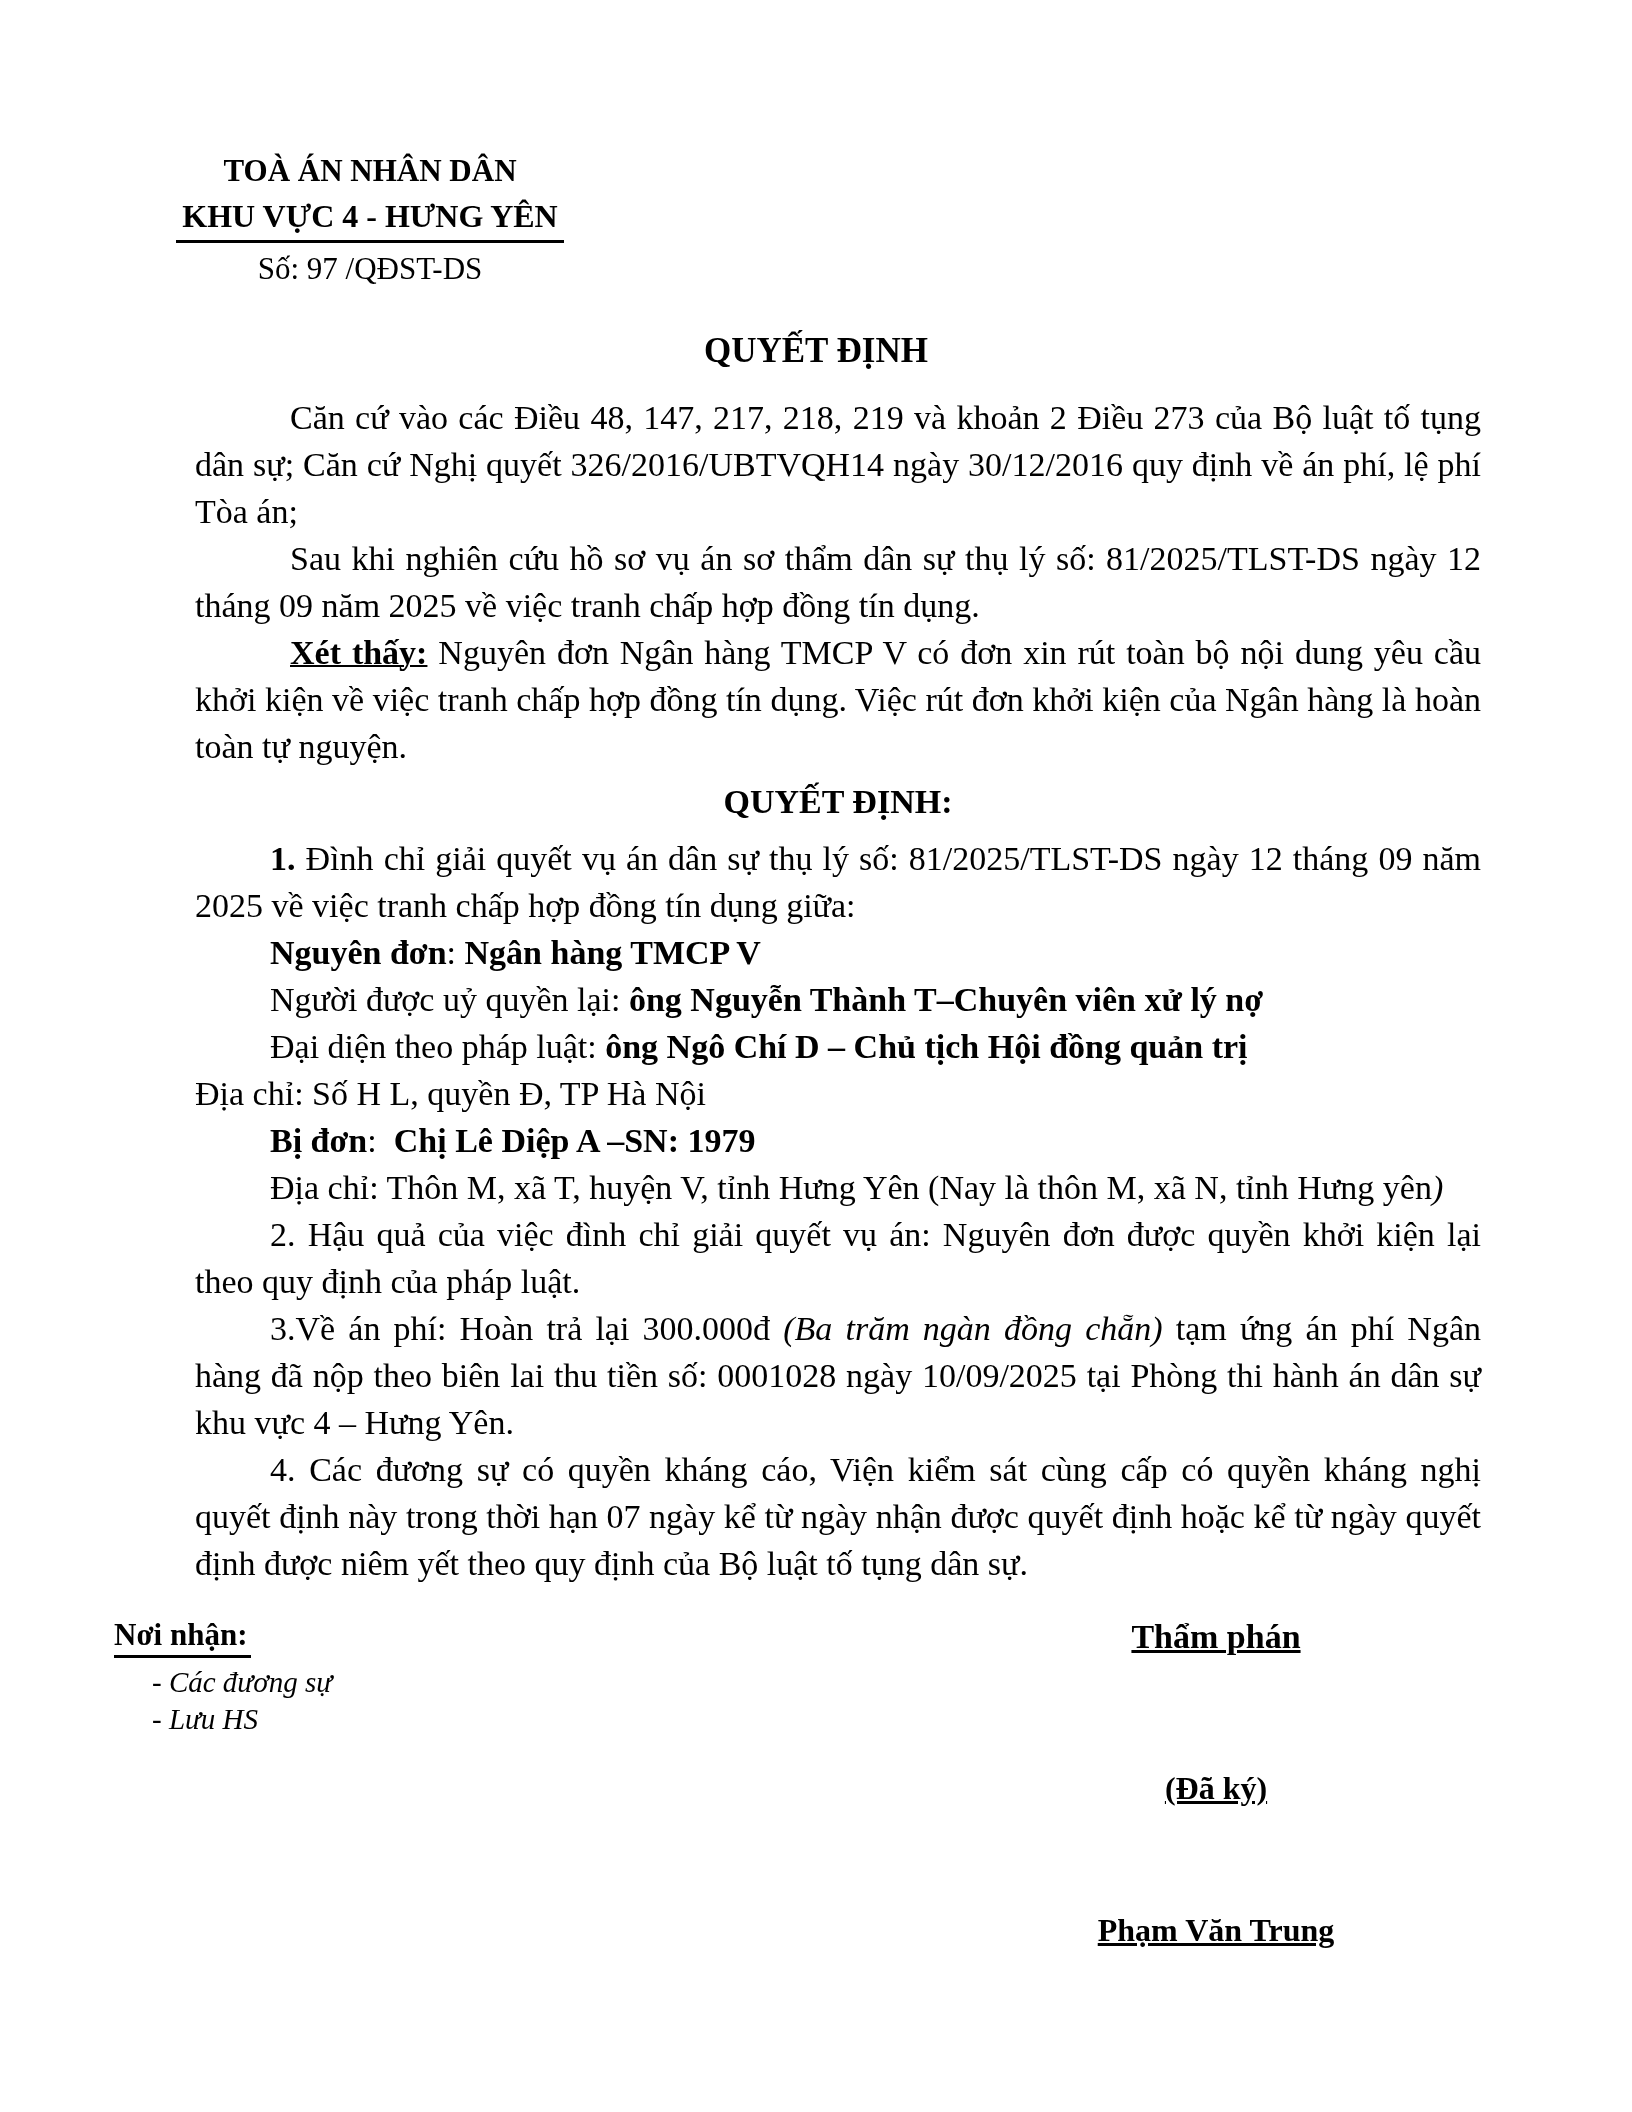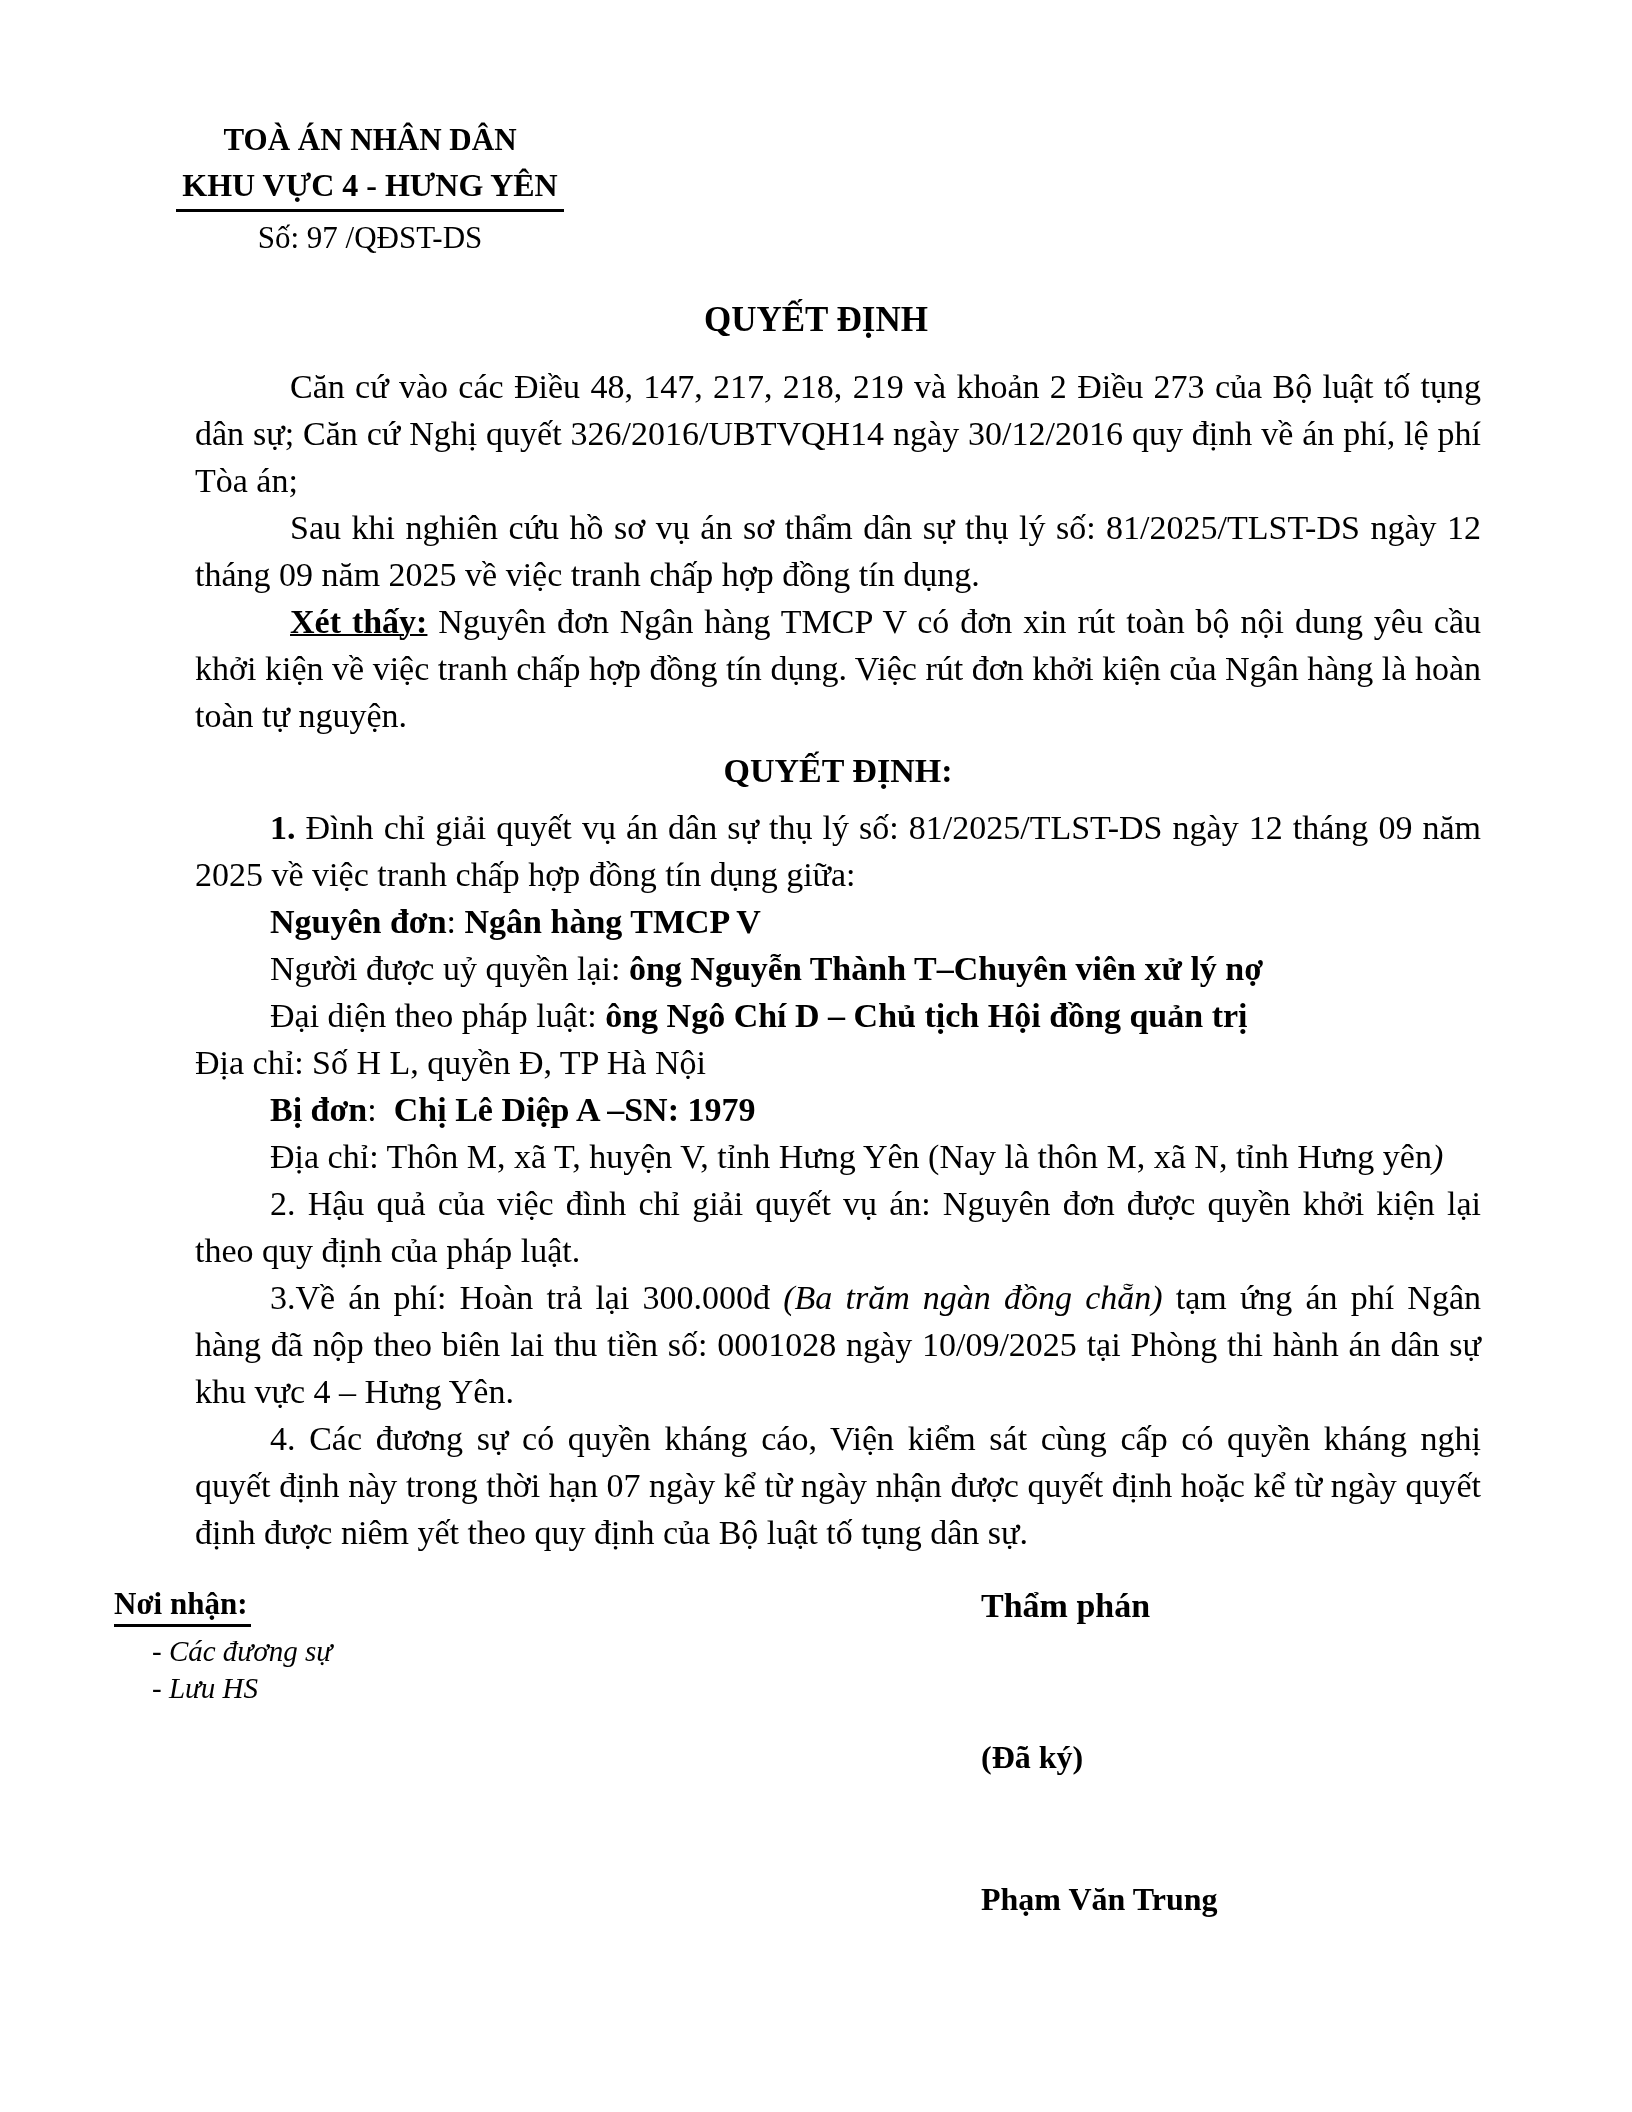--- a/index.html
+++ b/index.html
@@ -19,20 +19,21 @@
   
   .header {
     display: flex;
     padding-top: 118px;
   }
   .header-left {
     width: 500px;
     margin-left: 120px;
     text-align: center;
     flex: none;
+    margin-top: 31px;
   }
   .header-right {
     width: 880px;
     margin-left: 28px;
     text-align: center;
     flex: none;
   }
   .org-line1 {
     font-weight: bold;
     font-size: 31px;
@@ -128,22 +129,23 @@
     margin: 6px 0 0 38px;
     padding: 0;
     font-style: italic;
     font-size: 29px;
     line-height: 37px;
   }
   .footer-right {
     width: 470px;
     margin-left: auto;
     margin-right: 181px;
-    text-align: left;
-    flex: none;
+    text-align: center;
+    flex: none;
+    text-decoration: underline;
   }
   .judge-title {
     font-weight: bold;
     font-size: 34px;
     line-height: 44px;
   }
   .signed {
     font-weight: bold;
     font-size: 32px;
     line-height: 42px;

